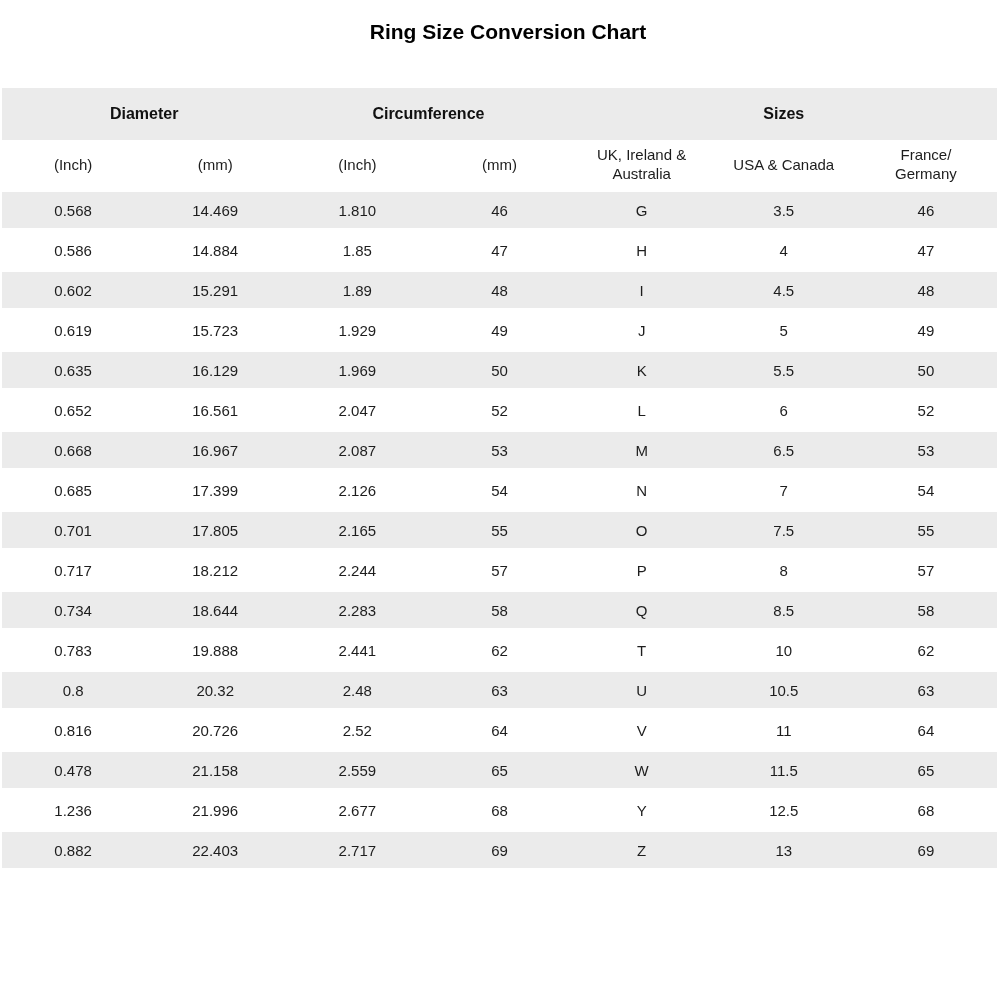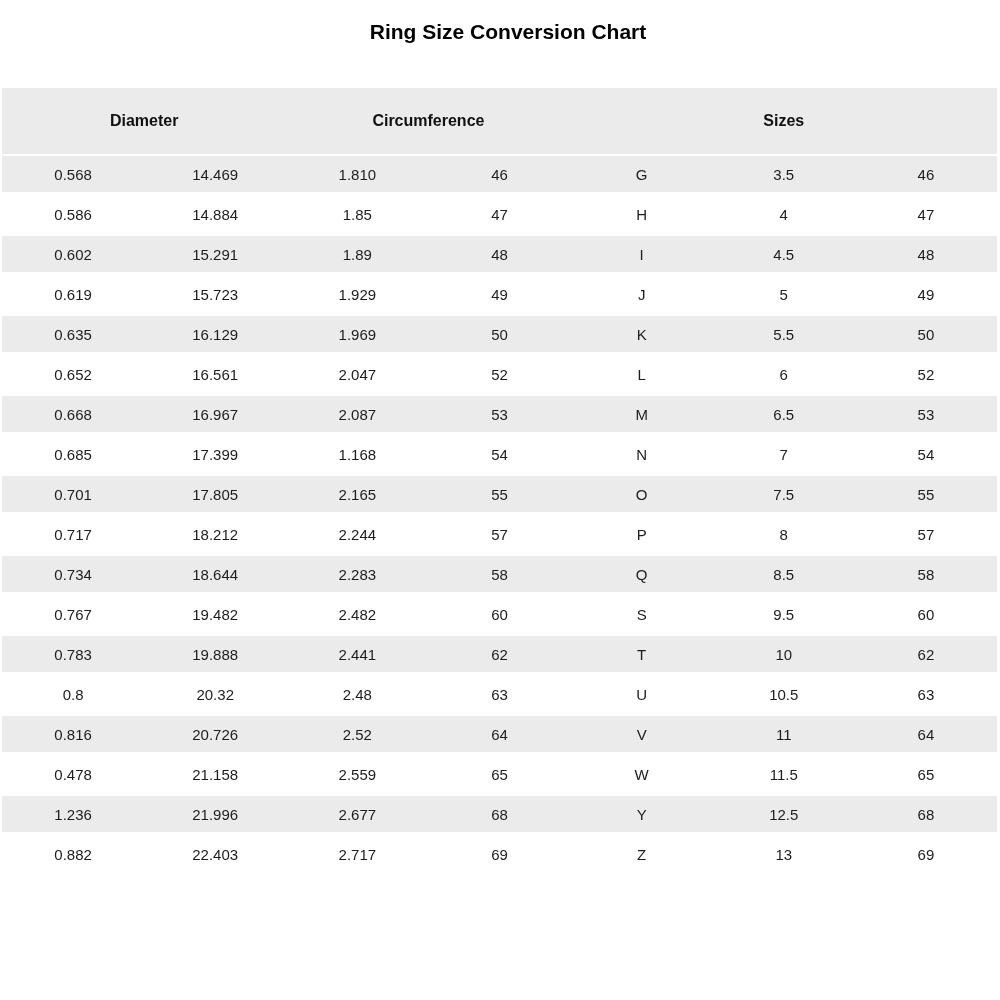--- a/index.html
+++ b/index.html
@@ -27,21 +27,21 @@
     width: 995px;
     margin: 44px 3px 0 2px;
   }
   tr.group-row th {
     background: #ebebeb;
     font-weight: 700;
     font-size: 16px;
     color: #111111;
     height: 50px;
     text-align: center;
-    padding: 8px;
+    padding: 1px;
   }
   tr.sub-row th {
     background: #ffffff;
     font-weight: 400;
     font-size: 15px;
     height: 50px;
     text-align: center;
     padding: 0 14px;
     line-height: 1.25;
   }
@@ -72,20 +72,29 @@
       <col style="width:14.2857%">
       <col style="width:14.2857%">
     <col style="width:14.2857%">
   </colgroup>
   <thead>
     <tr class="group-row">
       <th colspan="2">Diameter</th>
       <th colspan="2">Circumference</th>
       <th colspan="3">Sizes</th>
     </tr>
+    <tr class="sub-row">
+      <th>(Inch)</th>
+      <th>(mm)</th>
+      <th>(Inch)</th>
+      <th>(mm)</th>
+      <th>UK, Ireland &amp; Australia</th>
+      <th>USA &amp; Canada</th>
+      <th>France/ Germany</th>
+    </tr>
   </thead>
   <tbody>
       <tr>
         <td>0.568</td>
         <td>14.469</td>
         <td>1.810</td>
         <td>46</td>
         <td>G</td>
         <td>3.5</td>
         <td>46</td>
@@ -140,21 +149,21 @@
         <td>16.967</td>
         <td>2.087</td>
         <td>53</td>
         <td>M</td>
         <td>6.5</td>
         <td>53</td>
       </tr>
       <tr>
         <td>0.685</td>
         <td>17.399</td>
-        <td>1.168</td>
+        <td>2.126</td>
         <td>54</td>
         <td>N</td>
         <td>7</td>
         <td>54</td>
       </tr>
       <tr>
         <td>0.701</td>
         <td>17.805</td>
         <td>2.165</td>
         <td>55</td>
@@ -174,29 +183,20 @@
       <tr>
         <td>0.734</td>
         <td>18.644</td>
         <td>2.283</td>
         <td>58</td>
         <td>Q</td>
         <td>8.5</td>
         <td>58</td>
       </tr>
       <tr>
-        <td>0.767</td>
-        <td>19.482</td>
-        <td>2.482</td>
-        <td>60</td>
-        <td>S</td>
-        <td>9.5</td>
-        <td>60</td>
-      </tr>
-      <tr>
         <td>0.783</td>
         <td>19.888</td>
         <td>2.441</td>
         <td>62</td>
         <td>T</td>
         <td>10</td>
         <td>62</td>
       </tr>
       <tr>
         <td>0.8</td>

